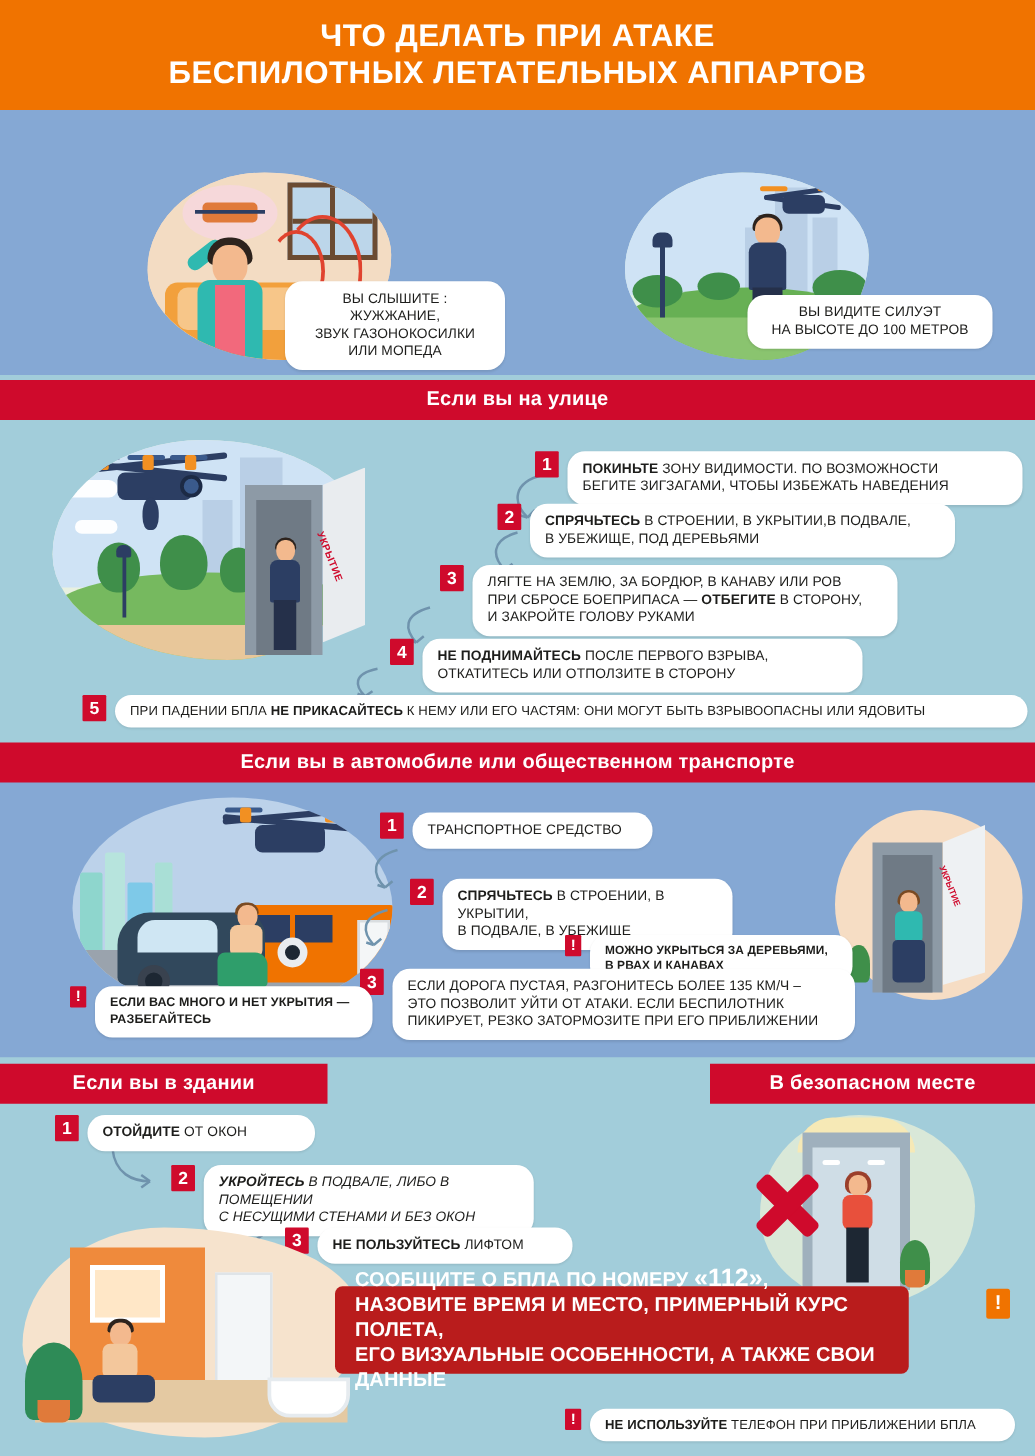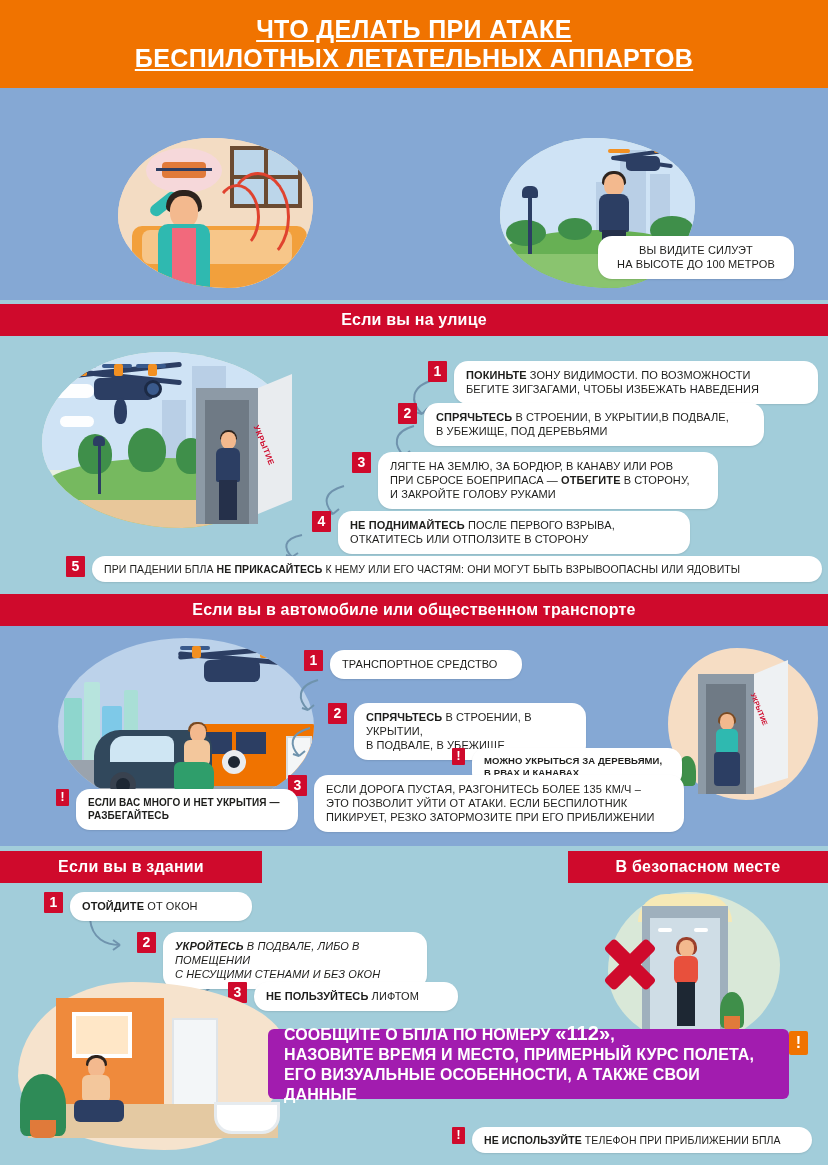--- a/index.html
+++ b/index.html
@@ -32,21 +32,21 @@
   }
   .row{display:flex;align-items:flex-start;gap:7px;}
 
   
   .header{
     position:absolute;left:0;top:0;width:828px;height:88px;
     background:#f07300;display:flex;align-items:center;justify-content:center;
   }
   .header h1{
     margin:0;color:#ffffff;text-align:center;
-    font-size:25px;line-height:29px;font-weight:bold;letter-spacing:.4px;text-decoration:underline;
+    font-size:25px;line-height:29px;font-weight:bold;letter-spacing:.4px;
   }
   .header h1 span{display:block;}
 
   
   .secbar{
     position:absolute;left:0;width:828px;height:32px;background:#cf0a2c;
     display:flex;align-items:center;justify-content:center;
   }
   .secbar .t{
     color:#ffffff;font-size:16px;font-weight:bold;letter-spacing:.2px;
@@ -196,22 +196,22 @@
   .bigx i{position:absolute;left:0;top:25px;width:60px;height:15px;background:#cf0a2c;border-radius:4px;display:block;}
   .bigx i:first-child{transform:rotate(45deg);}
   .bigx i:last-child{transform:rotate(-45deg);}
 
   
   .arrow{position:absolute;}
   .arrow svg{display:block;}
 
   
   .callbox{
-    position:absolute;left:268px;top:1029px;width:521px;height:70px;
-    background:#a21caf;border-radius:6px;
+    position:absolute;left:268px;top:1029px;width:459px;height:70px;
+    background:#b91c1c;border-radius:6px;
     display:flex;align-items:center;padding:0 16px;box-sizing:border-box;
   }
   .callbox p{margin:0;color:#fff;font-size:16px;line-height:20px;font-weight:bold;letter-spacing:.1px;}
   .callbox p b{font-size:20px;}
   .orangebang{
     position:absolute;left:789px;top:1031px;width:19px;height:24px;background:#f07300;
     color:#fff;font-weight:bold;font-size:16px;line-height:24px;text-align:center;border-radius:2px;
   }
 </style>
 </head>
@@ -237,20 +237,25 @@
     <div class="drone-mini"></div>
     <div class="wave" style="left:96px;top:46px;width:40px;height:60px;"></div>
     <div class="wave" style="left:108px;top:34px;width:58px;height:84px;"></div>
     <div class="arm"></div>
     <div class="hair"></div>
       <div class="head"></div>
     <div class="body"></div>
       <div class="shirt"></div>
   </div>
 
+  <div class="bubble abs" style="left:228px;top:225px;width:176px;text-align:center;">
+    <div>ВЫ СЛЫШИТЕ : ЖУЖЖАНИЕ,</div>
+    <div>ЗВУК ГАЗОНОКОСИЛКИ</div>
+    <div>ИЛИ МОПЕДА</div>
+  </div>
 
   <div class="blob" id="ill-see">
     <div class="skyb"></div>
     <div class="bldg" style="left:120px;width:26px;height:86px;"></div>
     <div class="bldg" style="left:150px;width:20px;height:62px;"></div>
     <div class="bldg" style="left:96px;width:20px;height:54px;"></div>
     <div class="grass"></div>
       <div class="grass2"></div>
     <div class="bush" style="left:6px;bottom:42px;width:40px;height:26px;"></div>
     <div class="bush" style="left:150px;bottom:44px;width:44px;height:28px;"></div>

